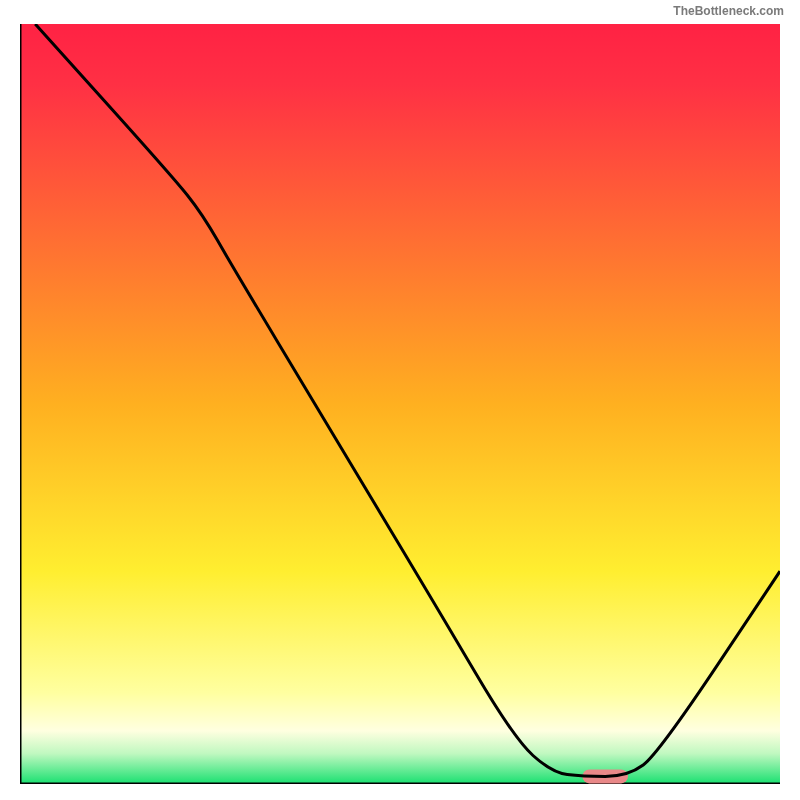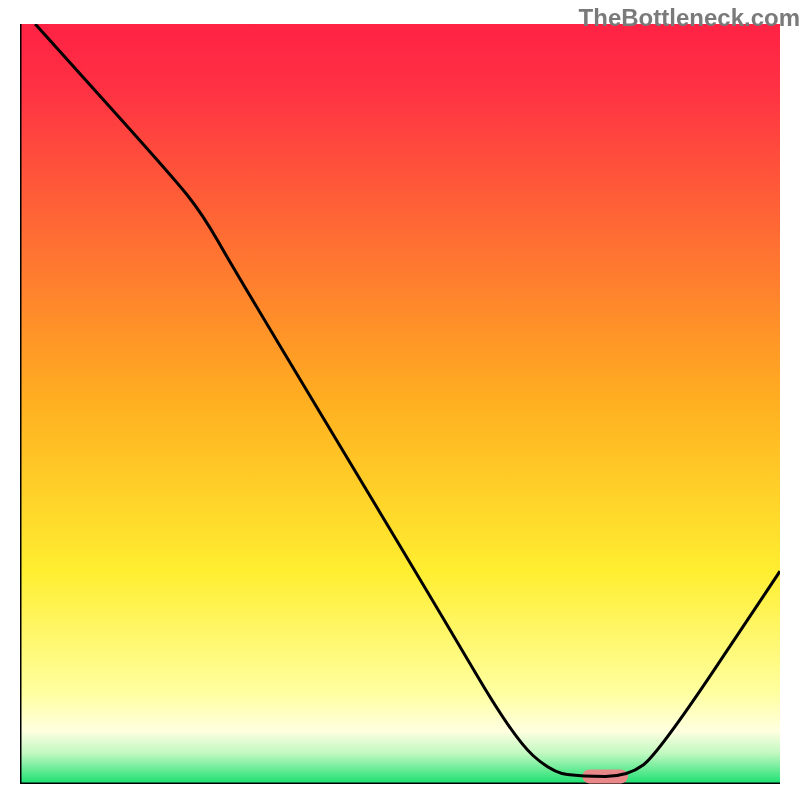--- a/index.html
+++ b/index.html
@@ -11,22 +11,22 @@
     font-family: Arial, sans-serif;
   }
   .container {
     position: relative;
     width: 800px;
     height: 800px;
   }
   .watermark {
     position: absolute;
     top: 4px;
-    right: 0;
-    font-size: 24px;
+    right: 16px;
+    font-size: 12px;
     font-weight: bold;
     color: #7a7a7a;
     font-family: Arial, sans-serif;
     z-index: 10;
   }
   .plot-area {
     position: absolute;
     left: 20px;
     top: 24px;
     width: 760px;

